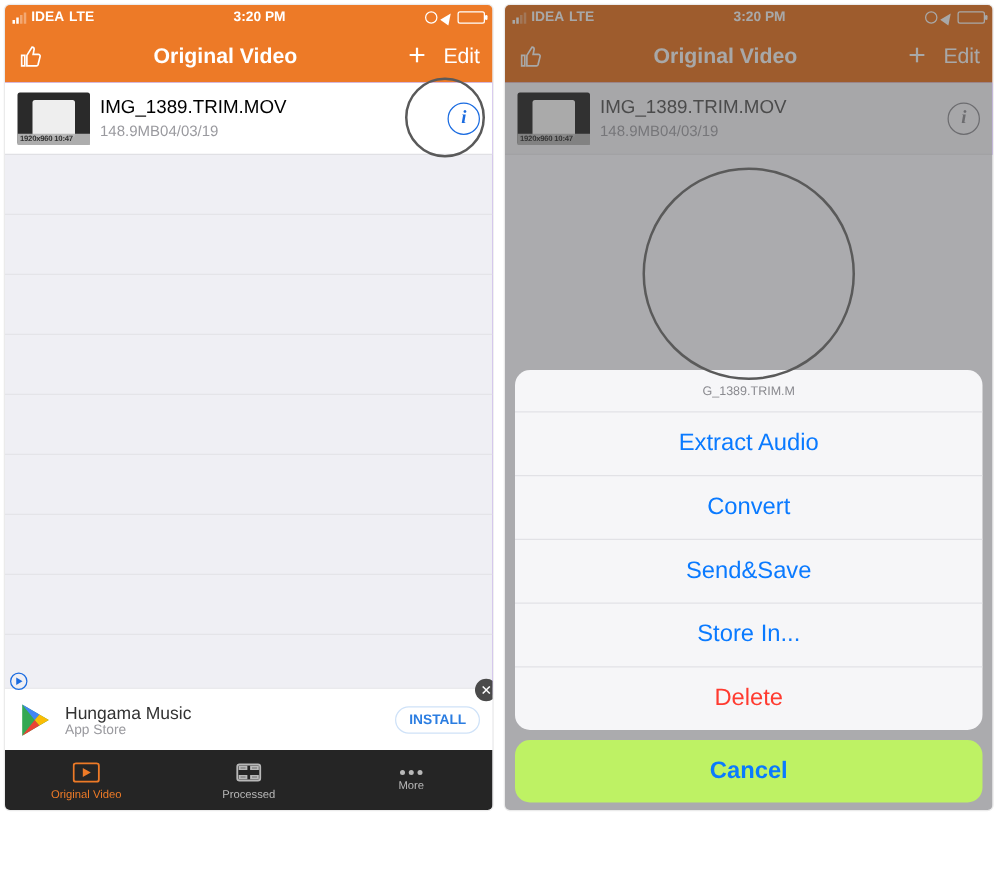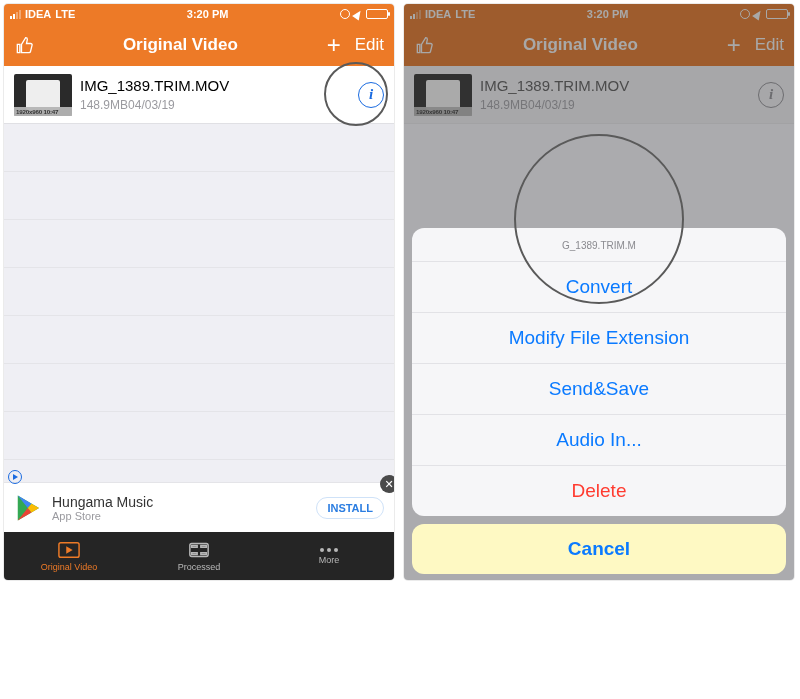--- a/index.html
+++ b/index.html
@@ -11,21 +11,21 @@
     overflow: hidden;
     position: relative;
   }
   .wrap {
     display: flex;
     gap: 10px;
     padding: 4px;
   }
   .phone {
     width: 390px;
-    height: 576px;
+    height: 644px;
     border-radius: 4px;
     position: relative;
     overflow: hidden;
     background: #efeff4;
     box-shadow: 0 0 0 1px rgba(0,0,0,0.08);
   }
   
   .statusbar {
     height: 20px;
     background: #ed7a27;
@@ -150,21 +150,21 @@
     text-align:center; color:#8a8a8f; font-size:10px; padding:12px 8px 10px;
     border-bottom:1px solid #e2e2e6;
   }
   .sheet-item {
     text-align:center; color:#0a7aff; font-size:19px; padding:14px 8px;
     border-bottom:1px solid #e2e2e6; font-weight:400;
   }
   .sheet-item:last-child{ border-bottom:none;}
   .sheet-item.destructive { color:#ff3b30; }
   .sheet-cancel {
-    background:#fef9c3; border-radius:12px; text-align:center; color:#0a7aff;
+    background:#bef264; border-radius:12px; text-align:center; color:#0a7aff;
     font-size:19px; font-weight:600; padding:14px;
   }
   .phone.right .navbar, .phone.right .statusbar { filter:brightness(.92);}
 </style>
 </head>
 <body>
 
 <div class="wrap">
 
   <div class="phone">
@@ -324,24 +324,24 @@
         </div>
         <div class="info-btn dim">i</div>
       </div>
     </div>
 
     <div class="dim-overlay"></div>
 
     <div class="sheet">
       <div class="sheet-group">
         <div class="sheet-title">G_1389.TRIM.M</div>
+        <div class="sheet-item">Extract Audio</div>
         <div class="sheet-item">Convert</div>
-        <div class="sheet-item">Modify File Extension</div>
         <div class="sheet-item">Send&amp;Save</div>
-        <div class="sheet-item">Audio In...</div>
+        <div class="sheet-item">Store In...</div>
         <div class="sheet-item destructive">Delete</div>
       </div>
       <div class="sheet-cancel">Cancel</div>
     </div>
 
     <div class="highlight" style="width:170px;height:170px;left:110px;top:130px;"></div>
   </div>
 
 </div>
 

